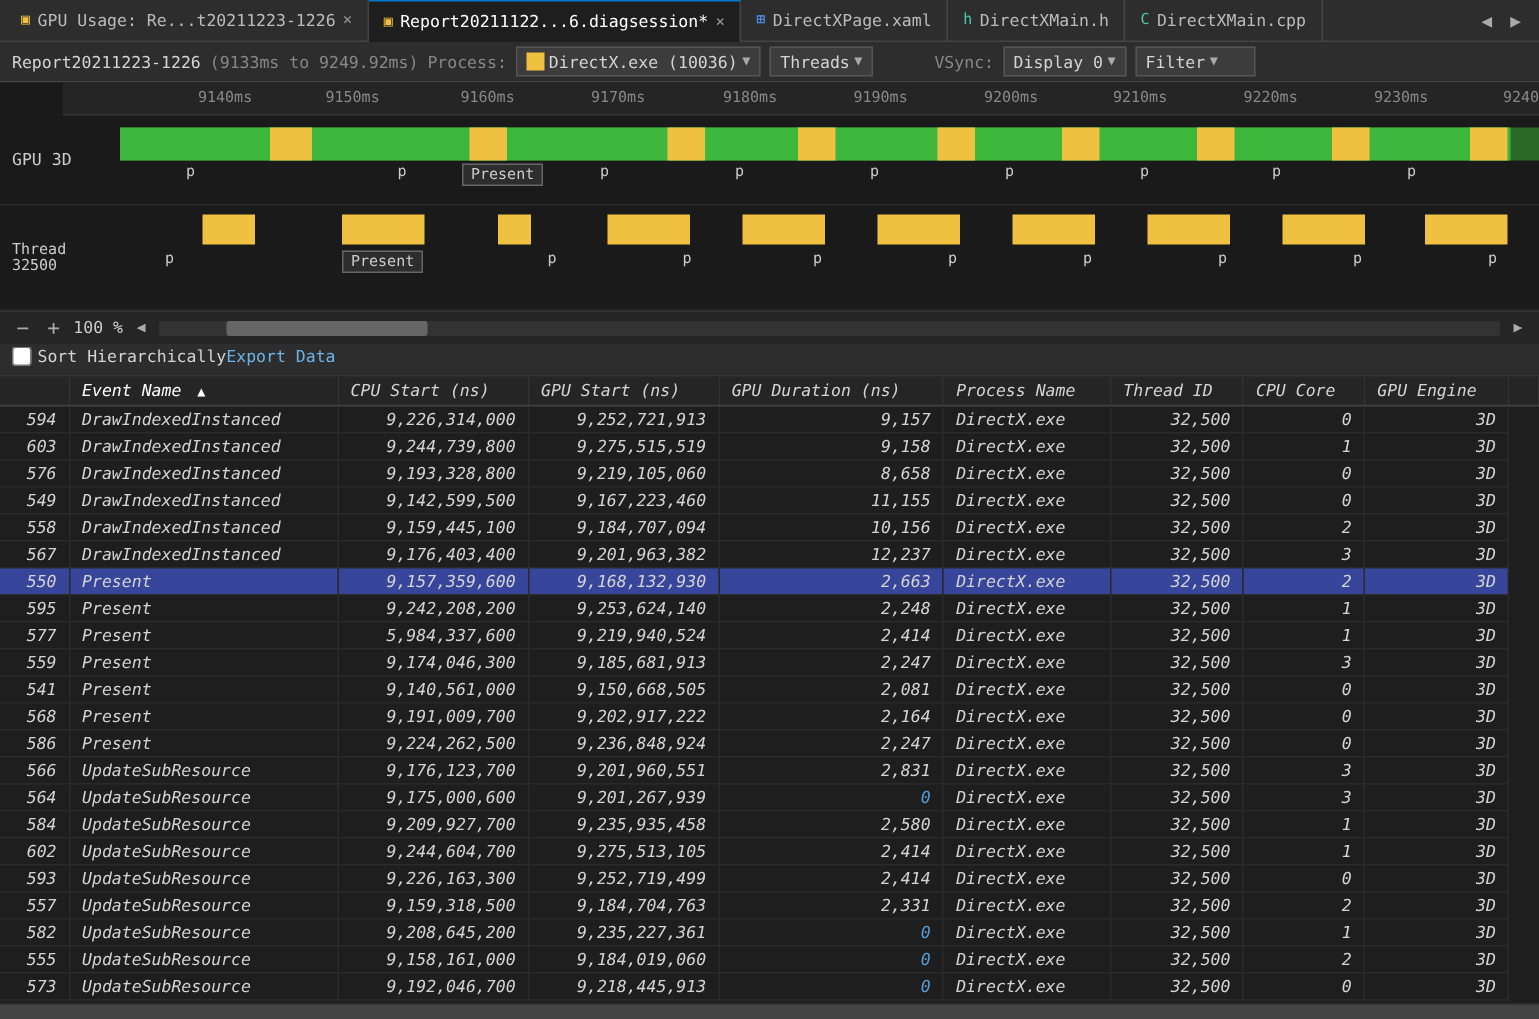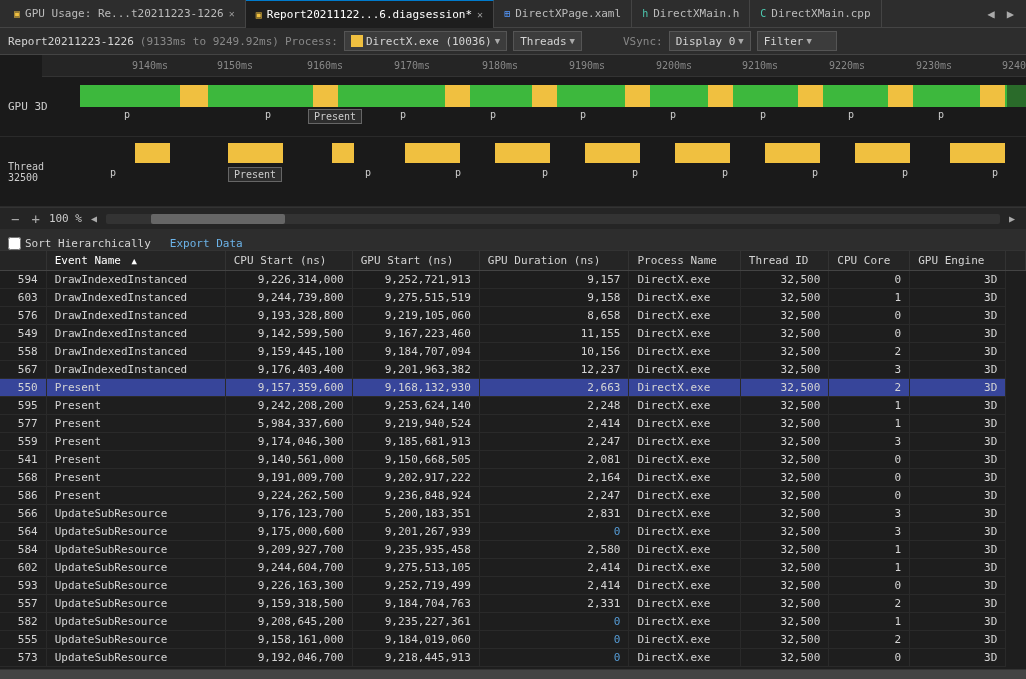--- a/index.html
+++ b/index.html
@@ -177,43 +177,44 @@
     .scrollbar-thumb {
       position: absolute;
       left: 5%;
       width: 15%;
       height: 100%;
       background: #666;
       border-radius: 2px;
     }
     .table-toolbar {
       display: flex;
-      align-items: flex-end;
+      align-items: center;
       height: 26px;
       background: #2d2d2d;
       padding: 0 8px;
-      gap: 19px;
+      gap: 0;
       border-bottom: 1px solid #333;
     }
     .checkbox-row {
       display: flex;
       align-items: center;
       gap: 4px;
       font-size: 11px;
       color: #d4d4d4;
     }
     .table-link {
       font-size: 11px;
       color: #6cb3e8;
       cursor: pointer;
     }
     .data-table {
       width: 100%;
       border-collapse: collapse;
       font-size: 11px;
+      font-style: italic;
     }
     .data-table th {
       background: #252525;
       color: #d4d4d4;
       padding: 3px 8px;
       text-align: left;
       border-bottom: 1px solid #444;
       border-right: 1px solid #333;
       position: sticky;
       top: 0;
@@ -596,21 +597,21 @@
     <td class="col-gpudur td-num ">2,247</td>
     <td class="col-proc">DirectX.exe</td>
     <td class="col-thread td-num">32,500</td>
     <td class="col-core td-num">0</td>
     <td class="col-engine td-num">3D</td>
   </tr>
           <tr>
     <td class="col-num td-num">566</td>
     <td class="col-event">UpdateSubResource</td>
     <td class="col-cpustart td-num">9,176,123,700</td>
-    <td class="col-gpustart td-num">5,200,183,351</td>
+    <td class="col-gpustart td-num">9,201,960,551</td>
     <td class="col-gpudur td-num ">2,831</td>
     <td class="col-proc">DirectX.exe</td>
     <td class="col-thread td-num">32,500</td>
     <td class="col-core td-num">3</td>
     <td class="col-engine td-num">3D</td>
   </tr>
           <tr>
     <td class="col-num td-num">564</td>
     <td class="col-event">UpdateSubResource</td>
     <td class="col-cpustart td-num">9,175,000,600</td>

